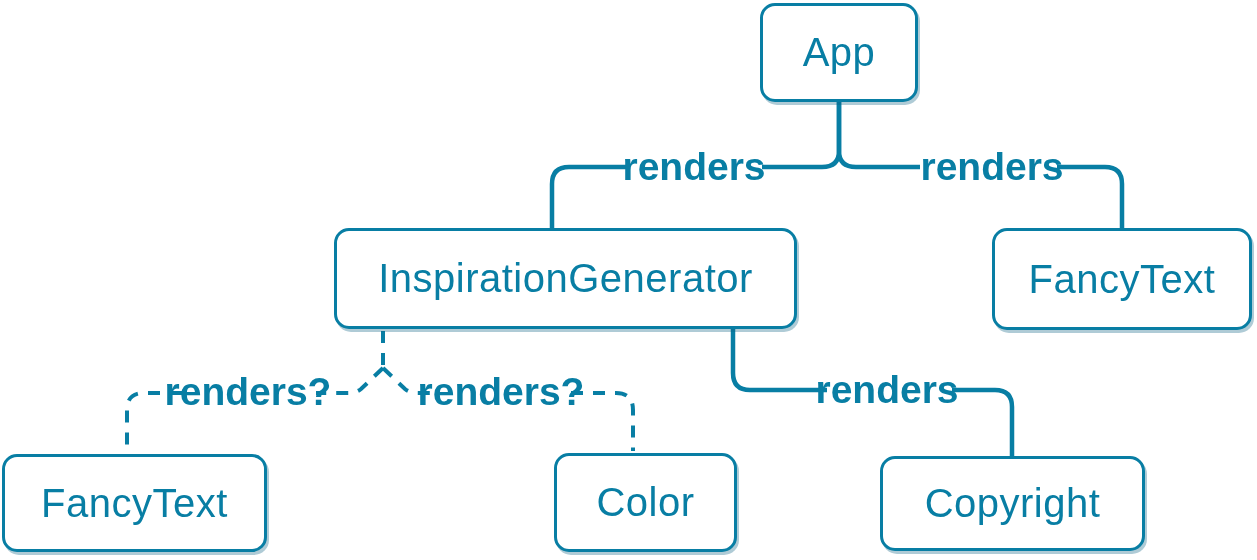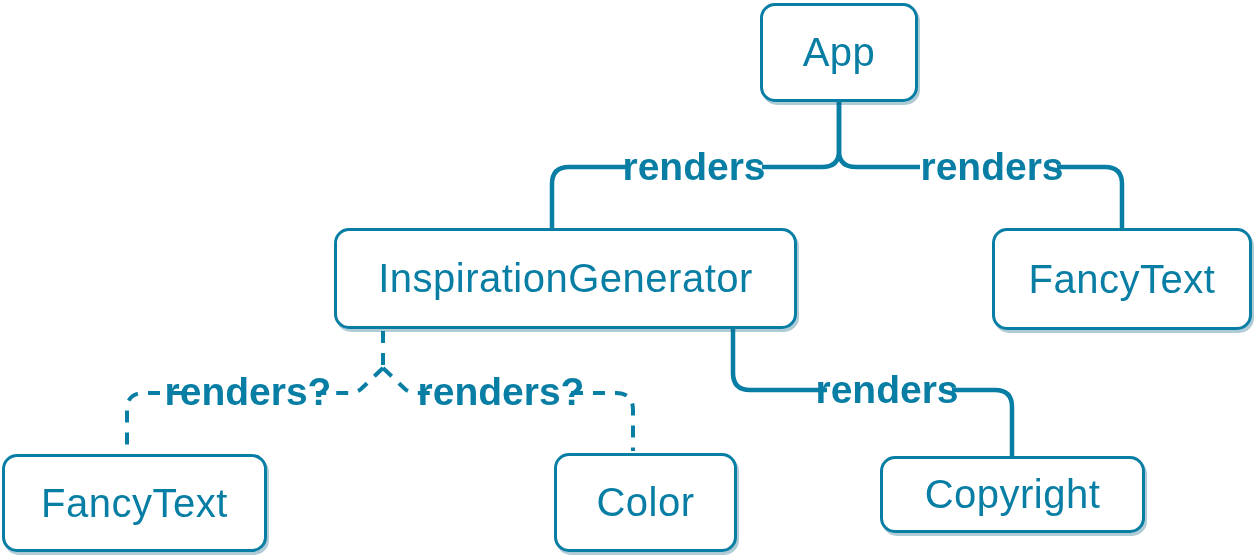--- a/index.html
+++ b/index.html
@@ -79,17 +79,17 @@
   </div>
 
   <div class="node" style="left:2px;top:454px;width:265px;height:98px;">
     <span>FancyText</span>
   </div>
 
   <div class="node" style="left:537px;top:453px;width:183px;height:99px;margin-left:17px;">
     <span>Color</span>
   </div>
 
-  <div class="node" style="left:880px;top:456px;width:265px;height:77px;">
+  <div class="node" style="left:880px;top:456px;width:265px;height:95px;">
     <span>Copyright</span>
   </div>
 
 </div>
 
 </body></html>

